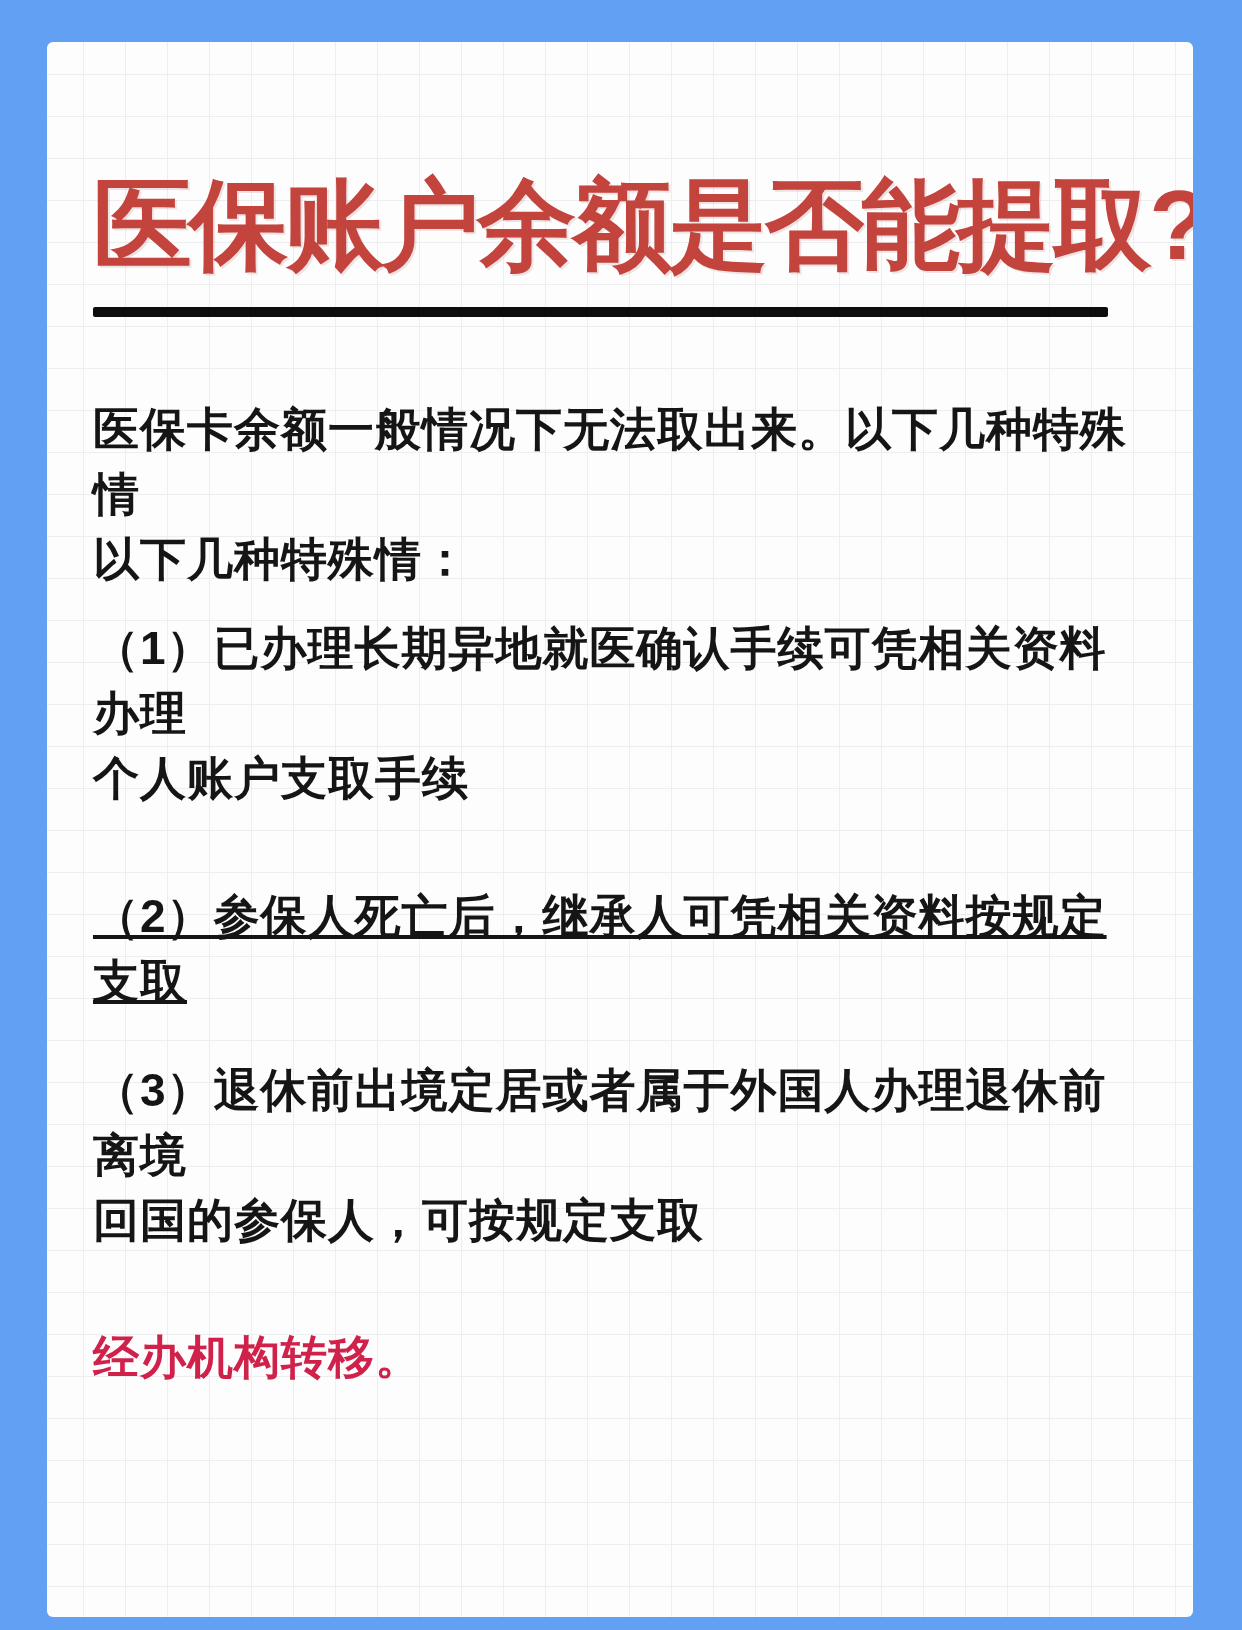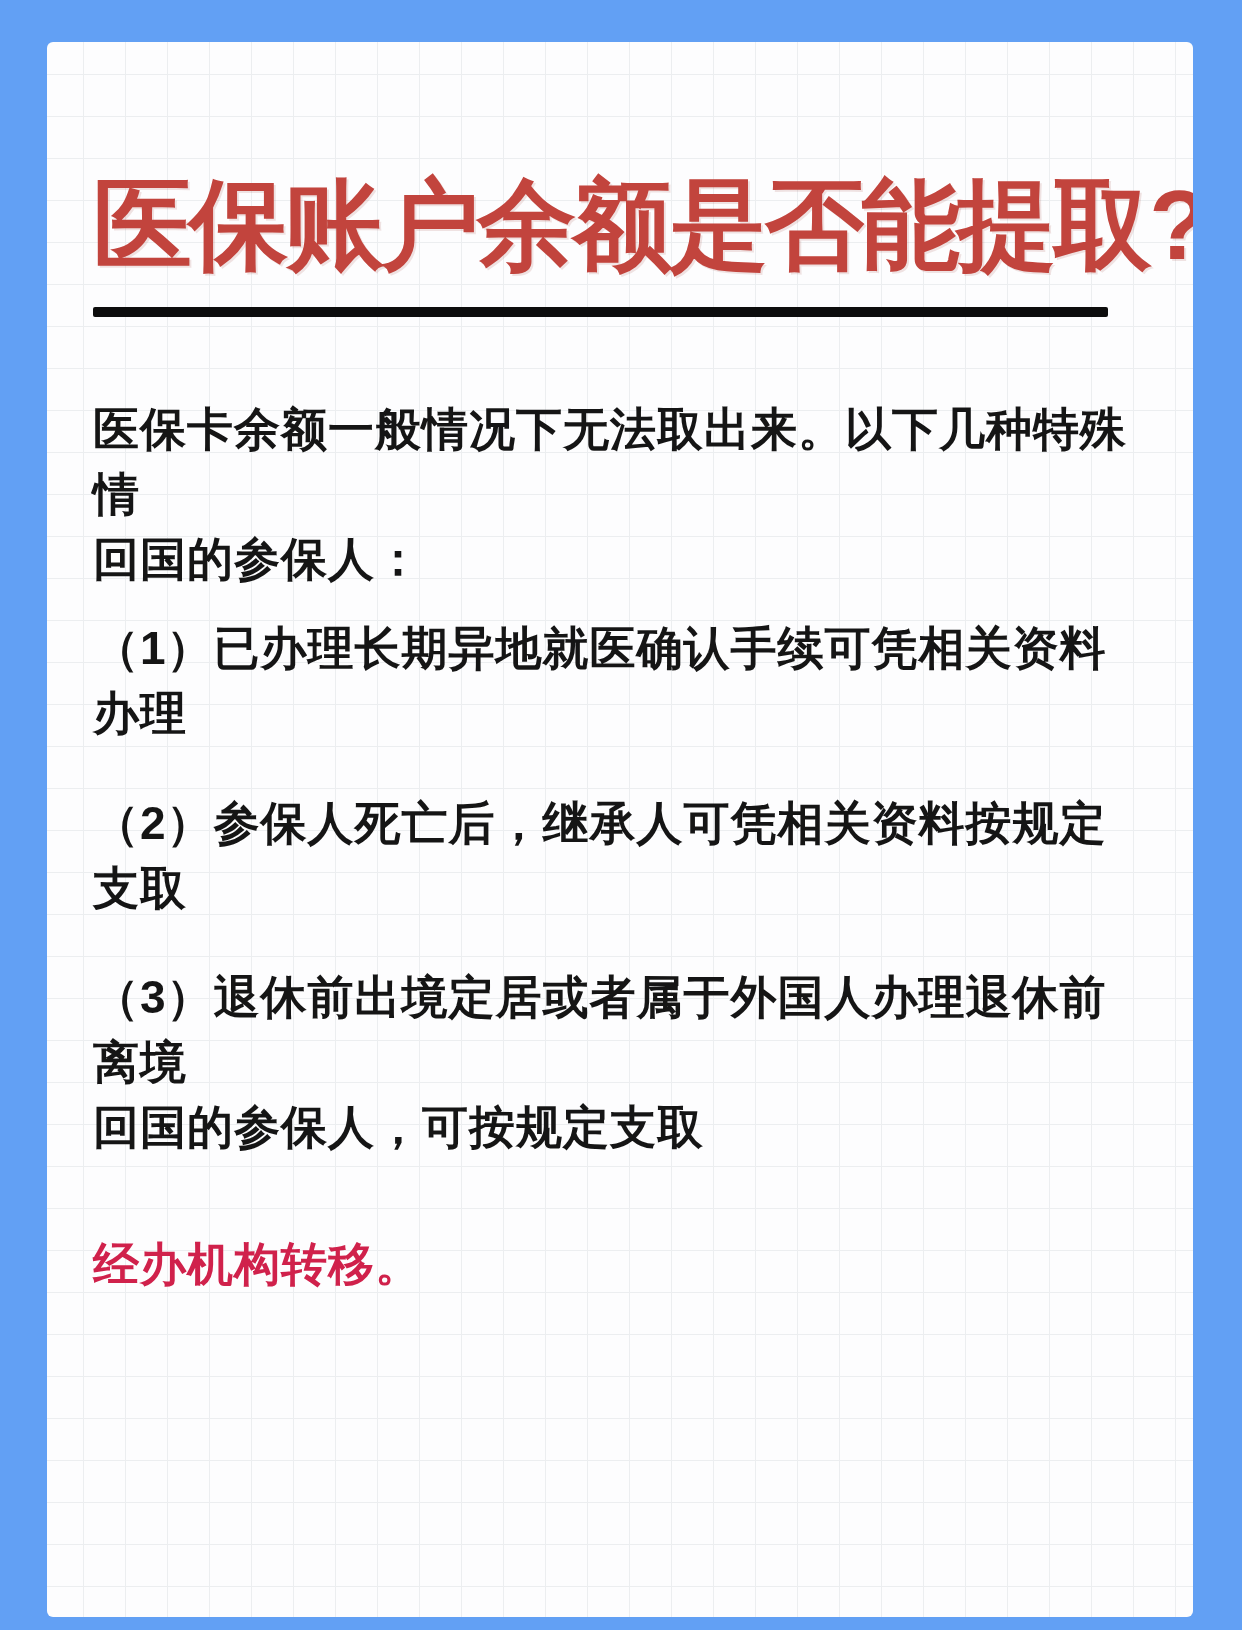--- a/index.html
+++ b/index.html
@@ -51,40 +51,41 @@
     margin: 0;
     font-size: 46px;
     line-height: 65px;
     font-weight: 700;
     color: #151515;
     letter-spacing: 1px;
   }
   .para .line { display: block; }
   .intro   { margin-top: 80px; }
   .item-1  { margin-top: 24px; }
-  .item-2  { margin-top: 45px; }
+  .item-2  { margin-top: 73px; text-decoration: underline; }
   .item-3  { margin-top: 44px; }
   .item-4  { margin-top: 72px; }
 </style>
 </head>
 <body>
 
 <div class="card">
 
   <h1 class="title" style="color: rgb(194, 68, 61);">医保账户余额是否能提取?</h1>
 
   <div class="divider"></div>
 
   <p class="para intro">
     <span class="line">医保卡余额一般情况下无法取出来。以下几种特殊情</span>
-    <span class="line">回国的参保人：</span>
+    <span class="line">以下几种特殊情：</span>
   </p>
 
   <p class="para item-1">
     <span class="line">（1）已办理长期异地就医确认手续可凭相关资料办理</span>
+    <span class="line">个人账户支取手续</span>
   </p>
 
   <p class="para item-2">
     <span class="line">（2）参保人死亡后，继承人可凭相关资料按规定支取</span>
   </p>
 
   <p class="para item-3">
     <span class="line">（3）退休前出境定居或者属于外国人办理退休前离境</span>
     <span class="line">回国的参保人，可按规定支取</span>
   </p>

